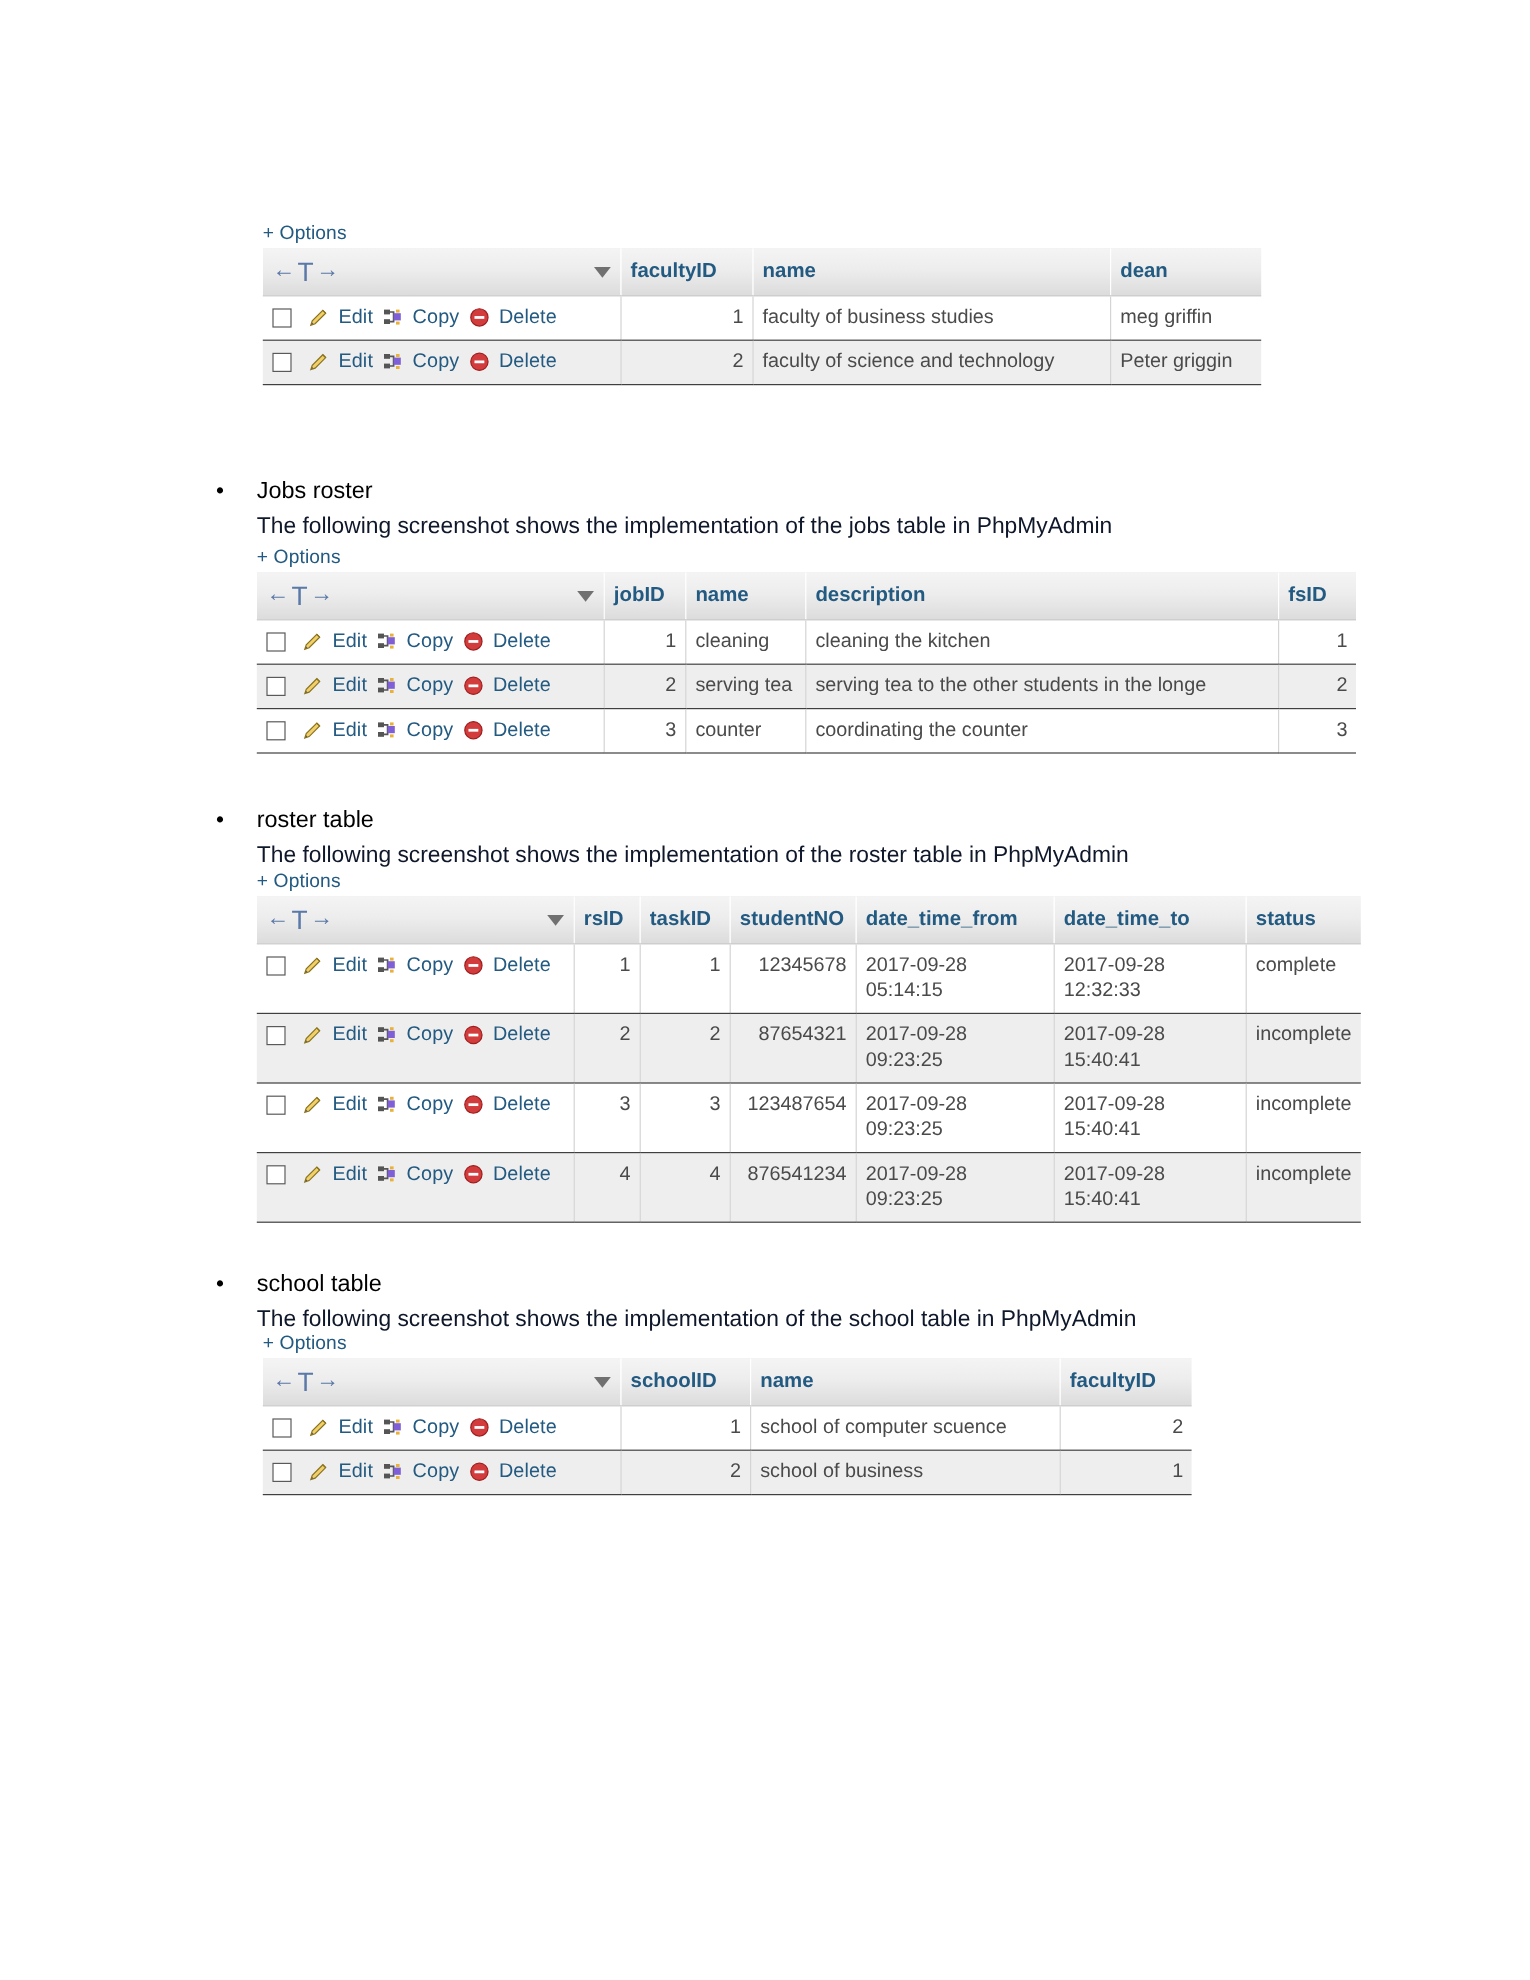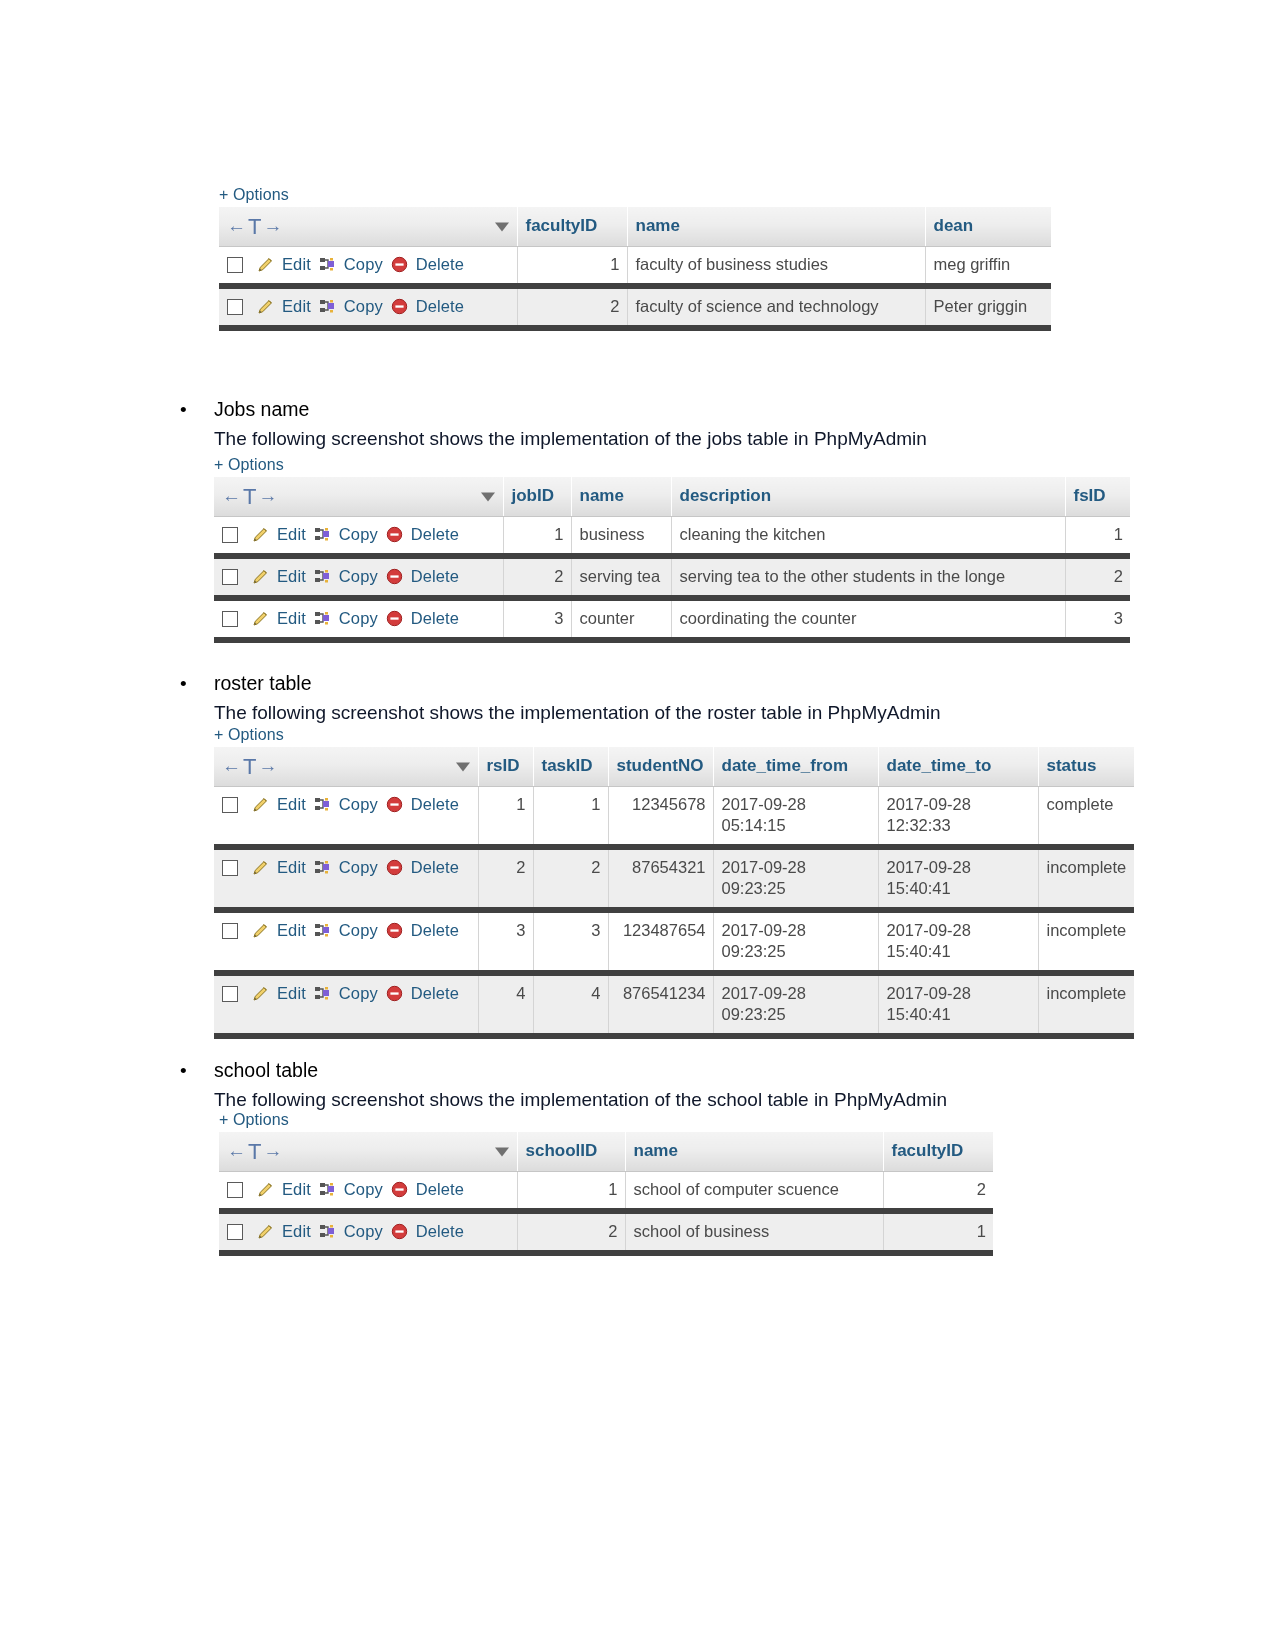--- a/index.html
+++ b/index.html
@@ -81,21 +81,21 @@
     white-space: nowrap;
     font-size: 17px;
   }
   table.pma th.navcol {
     color: #4b6b9a;
     font-weight: normal;
     position: relative;
   }
   table.pma td {
     border-right: 1px solid #d4d4d4;
-    border-bottom: 6px solid #404040;
+    border-bottom: 1px solid #404040;
     padding: 7px 7px 8px 8px;
     vertical-align: top;
     color: #4a4a4a;
     font-size: 16.5px;
     line-height: 21px;
   }
   table.pma tr.odd td { background: #ffffff; }
   table.pma tr.even td { background: #eeeeee; }
 
   td.num { text-align: right; color: #4a4a4a; }
@@ -264,21 +264,21 @@
           <td class="txt">faculty of science and technology</td>
           <td class="txt sep-right-none">Peter griggin</td>
         </tr>
       </tbody>
     </table>
   </div>
 
   <div style="position:absolute; left:170px; top:395px; width:1000px;">
     <div class="bullet-row">
       <span class="bullet-dot">•</span>
-      <span class="bullet-text">Jobs name</span>
+      <span class="bullet-text">Jobs roster</span>
     </div>
     <div class="prose-line">The following screenshot shows the implementation of the jobs table in PhpMyAdmin</div>
   </div>
 
   <div class="pma-block" style="position:absolute; left:214px; top:456px;">
     <div class="pma-options">+ Options</div>
     <table class="pma" style="width:916px;">
       <colgroup>
         <col style="width:289px">
           <col style="width:68px">
@@ -329,21 +329,21 @@
               <span class="icon">
                 <svg width="19" height="19" viewBox="0 0 19 19">
                     <circle cx="9.5" cy="9.5" r="7.2" fill="#d33c3c" stroke="#9e1f1f" stroke-width="1"></circle>
                     <rect x="5.4" y="8.4" width="8.2" height="2.3" fill="#ffffff"></rect>
                   </svg>
               </span>
               <span class="act-link">Delete</span>
             </span>
           </td>
           <td class="num">1</td>
-          <td class="txt">business</td>
+          <td class="txt">cleaning</td>
           <td class="txt">cleaning the kitchen</td>
           <td class="num sep-right-none">1</td>
         </tr>
         <tr class="even">
           <td class="actions">
             <span class="act-wrap">
               <span class="chk"></span>
               <span class="icon">
                 <svg width="19" height="19" viewBox="0 0 19 19">
                     <path d="M3 16l1.2-3.6L13 3.6l2.4 2.4-8.8 8.8L3 16z" fill="#f1d06a" stroke="#8a7320" stroke-width="1"></path>

